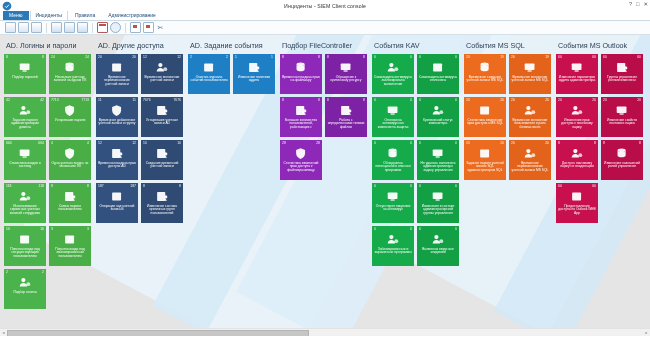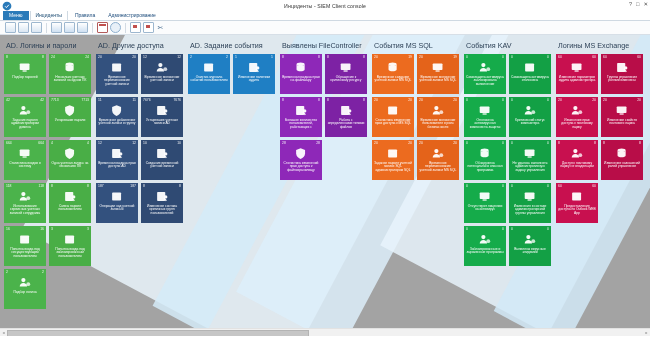--- a/index.html
+++ b/index.html
@@ -46,21 +46,21 @@
   .tbtn.cal:after{content:"";position:absolute;left:1px;right:1px;top:1px;height:2px;background:#c0504d;}
   .tbtn.round{border-radius:50%;background:#e8f0f8;border-color:#8fb0cf;}
   .tbtn.flag{background:#fff;border-color:#9db7cf;}
   .tbtn.flag:after{content:"";position:absolute;left:1.5px;top:1.5px;width:4px;height:3px;background:#c0504d;}
   .tbtn.scissors{border:none;background:transparent;font-size:7px;color:#4a6f92;line-height:9px;text-align:center;}
   .tbar-fill{flex:1;}
 
   
   .content{
     position:relative;height:301px;overflow:hidden;
-    background:#a3a3a3;
+    background:#e5e5e5;
   }
   
   .wm{position:absolute;inset:0;overflow:hidden;pointer-events:none;}
   .wm i{position:absolute;display:block;background:#e3f1fb;opacity:.85;}
   .wm .b1{width:300px;height:430px;left:105px;top:-140px;transform:rotate(28deg);background:#eaf5fc;}
   .wm .b2{width:120px;height:430px;left:330px;top:-120px;transform:rotate(28deg);background:#ddeffa;}
   .wm .b3{width:60px;height:430px;left:250px;top:-120px;transform:rotate(28deg);background:#d5ebf8;}
   .wm .b4{width:190px;height:430px;left:470px;top:-150px;transform:rotate(28deg);background:#e7f3fc;}
   .wm .b5{width:80px;height:430px;left:590px;top:-110px;transform:rotate(28deg);background:#d2e9f7;}
 
@@ -424,21 +424,21 @@
                   <rect x="2" y="2.5" width="10" height="11" rx="1" fill="rgba(255,255,255,.95)"></rect>
                   <path d="M11 9.5l3 3-1.2 1.2-3-3z" fill="rgba(255,255,255,.95)"></path>
                   <circle cx="12.6" cy="8.6" r="2" fill="rgba(255,255,255,.95)"></circle>
                 </svg>
               </span>
               <span class="lbl">Изменение политики аудита</span>
             </div>
           </div>
         </div>
         <div class="group">
-          <div class="group-title">Выявлены FileController</div>
+          <div class="group-title">Подбор FileController</div>
           <div class="tiles">
             <div class="tile c-purple">
               <span class="n-l">8</span>
               <span class="n-r">8</span>
               <span class="ico">
                 <svg viewBox="0 0 16 16" style="color:inherit">
                   <ellipse cx="7.5" cy="4" rx="5" ry="2.2" fill="rgba(255,255,255,.95)"></ellipse>
                   <path d="M2.5 4v6.5c0 1.2 2.2 2.2 5 2.2s5-1 5-2.2V4c0 1.2-2.2 2.2-5 2.2S2.5 5.2 2.5 4z" fill="rgba(255,255,255,.95)"></path>
                 </svg>
               </span>
@@ -481,20 +481,140 @@
             </div>
             <div class="tile c-purple">
               <span class="n-l">28</span>
               <span class="n-r">28</span>
               <span class="ico">
                 <svg viewBox="0 0 16 16" style="color:inherit">
                   <path d="M7.5 1.5l5.5 2.3v4c0 3.4-2.3 6-5.5 7-3.2-1-5.5-3.6-5.5-7v-4z" fill="rgba(255,255,255,.95)"></path>
                 </svg>
               </span>
               <span class="lbl">Статистика изменений прав доступа к файлохранилищу</span>
+            </div>
+          </div>
+        </div>
+        <div class="group">
+          <div class="group-title">События KAV</div>
+          <div class="tiles">
+            <div class="tile c-kgreen">
+              <span class="n-l">0</span>
+              <span class="n-r">0</span>
+              <span class="ico">
+                <svg viewBox="0 0 16 16" style="color:inherit">
+                  <circle cx="6" cy="5" r="2.6" fill="rgba(255,255,255,.95)"></circle>
+                  <path d="M1.5 13c0-2.8 2-4.3 4.5-4.3S10.5 10.2 10.5 13z" fill="rgba(255,255,255,.95)"></path>
+                  <circle cx="12" cy="10" r="2.4" fill="rgba(255,255,255,.95)" opacity=".8"></circle>
+                </svg>
+              </span>
+              <span class="lbl">Самозащита антивируса заблокировала выполнение</span>
+            </div>
+            <div class="tile c-kgreen2">
+              <span class="n-l">0</span>
+              <span class="n-r">0</span>
+              <span class="ico">
+                <svg viewBox="0 0 16 16" style="color:inherit">
+                  <rect x="2" y="3" width="11" height="10" rx="1" fill="rgba(255,255,255,.95)"></rect>
+                  <rect x="4" y="5" width="7" height="1.4" fill="currentColor" opacity=".35"></rect>
+                  <rect x="4" y="8" width="7" height="1.4" fill="currentColor" opacity=".35"></rect>
+                </svg>
+              </span>
+              <span class="lbl">Самозащита антивируса отключена</span>
+            </div>
+            <div class="tile c-kgreen">
+              <span class="n-l">0</span>
+              <span class="n-r">0</span>
+              <span class="ico">
+                <svg viewBox="0 0 16 16" style="color:inherit">
+                  <rect x="1.5" y="3" width="12" height="8" rx="1" fill="rgba(255,255,255,.95)"></rect>
+                  <rect x="5" y="11.5" width="5" height="1.6" fill="rgba(255,255,255,.95)"></rect>
+                </svg>
+              </span>
+              <span class="lbl">Отключена антивирусная компонента защиты</span>
+            </div>
+            <div class="tile c-kgreen2">
+              <span class="n-l">0</span>
+              <span class="n-r">0</span>
+              <span class="ico">
+                <svg viewBox="0 0 16 16" style="color:inherit">
+                  <circle cx="6" cy="5" r="2.6" fill="rgba(255,255,255,.95)"></circle>
+                  <path d="M1.5 13c0-2.8 2-4.3 4.5-4.3S10.5 10.2 10.5 13z" fill="rgba(255,255,255,.95)"></path>
+                  <circle cx="12" cy="10" r="2.4" fill="rgba(255,255,255,.95)" opacity=".8"></circle>
+                </svg>
+              </span>
+              <span class="lbl">Критический статус компьютера</span>
+            </div>
+            <div class="tile c-kgreen">
+              <span class="n-l">0</span>
+              <span class="n-r">0</span>
+              <span class="ico">
+                <svg viewBox="0 0 16 16" style="color:inherit">
+                  <ellipse cx="7.5" cy="4" rx="5" ry="2.2" fill="rgba(255,255,255,.95)"></ellipse>
+                  <path d="M2.5 4v6.5c0 1.2 2.2 2.2 5 2.2s5-1 5-2.2V4c0 1.2-2.2 2.2-5 2.2S2.5 5.2 2.5 4z" fill="rgba(255,255,255,.95)"></path>
+                </svg>
+              </span>
+              <span class="lbl">Обнаружена потенциально опасная программа</span>
+            </div>
+            <div class="tile c-kgreen2">
+              <span class="n-l">0</span>
+              <span class="n-r">0</span>
+              <span class="ico">
+                <svg viewBox="0 0 16 16" style="color:inherit">
+                  <rect x="1.5" y="3" width="12" height="8" rx="1" fill="rgba(255,255,255,.95)"></rect>
+                  <rect x="5" y="11.5" width="5" height="1.6" fill="rgba(255,255,255,.95)"></rect>
+                </svg>
+              </span>
+              <span class="lbl">Не удалось выполнить административную задачу управления</span>
+            </div>
+            <div class="tile c-kgreen">
+              <span class="n-l">0</span>
+              <span class="n-r">0</span>
+              <span class="ico">
+                <svg viewBox="0 0 16 16" style="color:inherit">
+                  <rect x="1.5" y="3" width="12" height="8" rx="1" fill="rgba(255,255,255,.95)"></rect>
+                  <rect x="5" y="11.5" width="5" height="1.6" fill="rgba(255,255,255,.95)"></rect>
+                </svg>
+              </span>
+              <span class="lbl">Отсутствуют лицензии на антивирус</span>
+            </div>
+            <div class="tile c-kgreen2">
+              <span class="n-l">0</span>
+              <span class="n-r">0</span>
+              <span class="ico">
+                <svg viewBox="0 0 16 16" style="color:inherit">
+                  <rect x="1.5" y="3" width="12" height="8" rx="1" fill="rgba(255,255,255,.95)"></rect>
+                  <rect x="5" y="11.5" width="5" height="1.6" fill="rgba(255,255,255,.95)"></rect>
+                </svg>
+              </span>
+              <span class="lbl">Изменения в составе администраторской группы управления</span>
+            </div>
+            <div class="tile c-kgreen">
+              <span class="n-l">0</span>
+              <span class="n-r">0</span>
+              <span class="ico">
+                <svg viewBox="0 0 16 16" style="color:inherit">
+                  <circle cx="6" cy="5" r="2.6" fill="rgba(255,255,255,.95)"></circle>
+                  <path d="M1.5 13c0-2.8 2-4.3 4.5-4.3S10.5 10.2 10.5 13z" fill="rgba(255,255,255,.95)"></path>
+                  <circle cx="12" cy="10" r="2.4" fill="rgba(255,255,255,.95)" opacity=".8"></circle>
+                </svg>
+              </span>
+              <span class="lbl">Заблокированные и зараженные программы</span>
+            </div>
+            <div class="tile c-kgreen2">
+              <span class="n-l">0</span>
+              <span class="n-r">0</span>
+              <span class="ico">
+                <svg viewBox="0 0 16 16" style="color:inherit">
+                  <circle cx="6" cy="5" r="2.6" fill="rgba(255,255,255,.95)"></circle>
+                  <path d="M1.5 13c0-2.8 2-4.3 4.5-4.3S10.5 10.2 10.5 13z" fill="rgba(255,255,255,.95)"></path>
+                  <circle cx="12" cy="10" r="2.4" fill="rgba(255,255,255,.95)" opacity=".8"></circle>
+                </svg>
+              </span>
+              <span class="lbl">Выявлены вирусные эпидемии</span>
             </div>
           </div>
         </div>
         <div class="group">
           <div class="group-title">События MS SQL</div>
           <div class="tiles">
             <div class="tile c-orange">
               <span class="n-l">20</span>
               <span class="n-r">19</span>
               <span class="ico">
@@ -560,141 +680,21 @@
                   <circle cx="6" cy="5" r="2.6" fill="rgba(255,255,255,.95)"></circle>
                   <path d="M1.5 13c0-2.8 2-4.3 4.5-4.3S10.5 10.2 10.5 13z" fill="rgba(255,255,255,.95)"></path>
                   <circle cx="12" cy="10" r="2.4" fill="rgba(255,255,255,.95)" opacity=".8"></circle>
                 </svg>
               </span>
               <span class="lbl">Временное переименование учетной записи MS SQL</span>
             </div>
           </div>
         </div>
         <div class="group">
-          <div class="group-title">События KAV</div>
-          <div class="tiles">
-            <div class="tile c-kgreen">
-              <span class="n-l">0</span>
-              <span class="n-r">0</span>
-              <span class="ico">
-                <svg viewBox="0 0 16 16" style="color:inherit">
-                  <circle cx="6" cy="5" r="2.6" fill="rgba(255,255,255,.95)"></circle>
-                  <path d="M1.5 13c0-2.8 2-4.3 4.5-4.3S10.5 10.2 10.5 13z" fill="rgba(255,255,255,.95)"></path>
-                  <circle cx="12" cy="10" r="2.4" fill="rgba(255,255,255,.95)" opacity=".8"></circle>
-                </svg>
-              </span>
-              <span class="lbl">Самозащита антивируса заблокировала выполнение</span>
-            </div>
-            <div class="tile c-kgreen2">
-              <span class="n-l">0</span>
-              <span class="n-r">0</span>
-              <span class="ico">
-                <svg viewBox="0 0 16 16" style="color:inherit">
-                  <rect x="2" y="3" width="11" height="10" rx="1" fill="rgba(255,255,255,.95)"></rect>
-                  <rect x="4" y="5" width="7" height="1.4" fill="currentColor" opacity=".35"></rect>
-                  <rect x="4" y="8" width="7" height="1.4" fill="currentColor" opacity=".35"></rect>
-                </svg>
-              </span>
-              <span class="lbl">Самозащита антивируса отключена</span>
-            </div>
-            <div class="tile c-kgreen">
-              <span class="n-l">0</span>
-              <span class="n-r">0</span>
-              <span class="ico">
-                <svg viewBox="0 0 16 16" style="color:inherit">
-                  <rect x="1.5" y="3" width="12" height="8" rx="1" fill="rgba(255,255,255,.95)"></rect>
-                  <rect x="5" y="11.5" width="5" height="1.6" fill="rgba(255,255,255,.95)"></rect>
-                </svg>
-              </span>
-              <span class="lbl">Отключена антивирусная компонента защиты</span>
-            </div>
-            <div class="tile c-kgreen2">
-              <span class="n-l">0</span>
-              <span class="n-r">0</span>
-              <span class="ico">
-                <svg viewBox="0 0 16 16" style="color:inherit">
-                  <circle cx="6" cy="5" r="2.6" fill="rgba(255,255,255,.95)"></circle>
-                  <path d="M1.5 13c0-2.8 2-4.3 4.5-4.3S10.5 10.2 10.5 13z" fill="rgba(255,255,255,.95)"></path>
-                  <circle cx="12" cy="10" r="2.4" fill="rgba(255,255,255,.95)" opacity=".8"></circle>
-                </svg>
-              </span>
-              <span class="lbl">Критический статус компьютера</span>
-            </div>
-            <div class="tile c-kgreen">
-              <span class="n-l">0</span>
-              <span class="n-r">0</span>
-              <span class="ico">
-                <svg viewBox="0 0 16 16" style="color:inherit">
-                  <ellipse cx="7.5" cy="4" rx="5" ry="2.2" fill="rgba(255,255,255,.95)"></ellipse>
-                  <path d="M2.5 4v6.5c0 1.2 2.2 2.2 5 2.2s5-1 5-2.2V4c0 1.2-2.2 2.2-5 2.2S2.5 5.2 2.5 4z" fill="rgba(255,255,255,.95)"></path>
-                </svg>
-              </span>
-              <span class="lbl">Обнаружена потенциально опасная программа</span>
-            </div>
-            <div class="tile c-kgreen2">
-              <span class="n-l">0</span>
-              <span class="n-r">0</span>
-              <span class="ico">
-                <svg viewBox="0 0 16 16" style="color:inherit">
-                  <rect x="1.5" y="3" width="12" height="8" rx="1" fill="rgba(255,255,255,.95)"></rect>
-                  <rect x="5" y="11.5" width="5" height="1.6" fill="rgba(255,255,255,.95)"></rect>
-                </svg>
-              </span>
-              <span class="lbl">Не удалось выполнить административную задачу управления</span>
-            </div>
-            <div class="tile c-kgreen">
-              <span class="n-l">0</span>
-              <span class="n-r">0</span>
-              <span class="ico">
-                <svg viewBox="0 0 16 16" style="color:inherit">
-                  <rect x="1.5" y="3" width="12" height="8" rx="1" fill="rgba(255,255,255,.95)"></rect>
-                  <rect x="5" y="11.5" width="5" height="1.6" fill="rgba(255,255,255,.95)"></rect>
-                </svg>
-              </span>
-              <span class="lbl">Отсутствуют лицензии на антивирус</span>
-            </div>
-            <div class="tile c-kgreen2">
-              <span class="n-l">0</span>
-              <span class="n-r">0</span>
-              <span class="ico">
-                <svg viewBox="0 0 16 16" style="color:inherit">
-                  <rect x="1.5" y="3" width="12" height="8" rx="1" fill="rgba(255,255,255,.95)"></rect>
-                  <rect x="5" y="11.5" width="5" height="1.6" fill="rgba(255,255,255,.95)"></rect>
-                </svg>
-              </span>
-              <span class="lbl">Изменения в составе администраторской группы управления</span>
-            </div>
-            <div class="tile c-kgreen">
-              <span class="n-l">0</span>
-              <span class="n-r">0</span>
-              <span class="ico">
-                <svg viewBox="0 0 16 16" style="color:inherit">
-                  <circle cx="6" cy="5" r="2.6" fill="rgba(255,255,255,.95)"></circle>
-                  <path d="M1.5 13c0-2.8 2-4.3 4.5-4.3S10.5 10.2 10.5 13z" fill="rgba(255,255,255,.95)"></path>
-                  <circle cx="12" cy="10" r="2.4" fill="rgba(255,255,255,.95)" opacity=".8"></circle>
-                </svg>
-              </span>
-              <span class="lbl">Заблокированные и зараженные программы</span>
-            </div>
-            <div class="tile c-kgreen2">
-              <span class="n-l">0</span>
-              <span class="n-r">0</span>
-              <span class="ico">
-                <svg viewBox="0 0 16 16" style="color:inherit">
-                  <circle cx="6" cy="5" r="2.6" fill="rgba(255,255,255,.95)"></circle>
-                  <path d="M1.5 13c0-2.8 2-4.3 4.5-4.3S10.5 10.2 10.5 13z" fill="rgba(255,255,255,.95)"></path>
-                  <circle cx="12" cy="10" r="2.4" fill="rgba(255,255,255,.95)" opacity=".8"></circle>
-                </svg>
-              </span>
-              <span class="lbl">Выявлены вирусные эпидемии</span>
-            </div>
-          </div>
-        </div>
-        <div class="group">
-          <div class="group-title">Логины MS Exchange</div>
+          <div class="group-title">События MS Outlook</div>
           <div class="tiles">
             <div class="tile c-crimson">
               <span class="n-l">60</span>
               <span class="n-r">60</span>
               <span class="ico">
                 <svg viewBox="0 0 16 16" style="color:inherit">
                   <rect x="1.5" y="3" width="12" height="8" rx="1" fill="rgba(255,255,255,.95)"></rect>
                   <rect x="5" y="11.5" width="5" height="1.6" fill="rgba(255,255,255,.95)"></rect>
                 </svg>
               </span>

